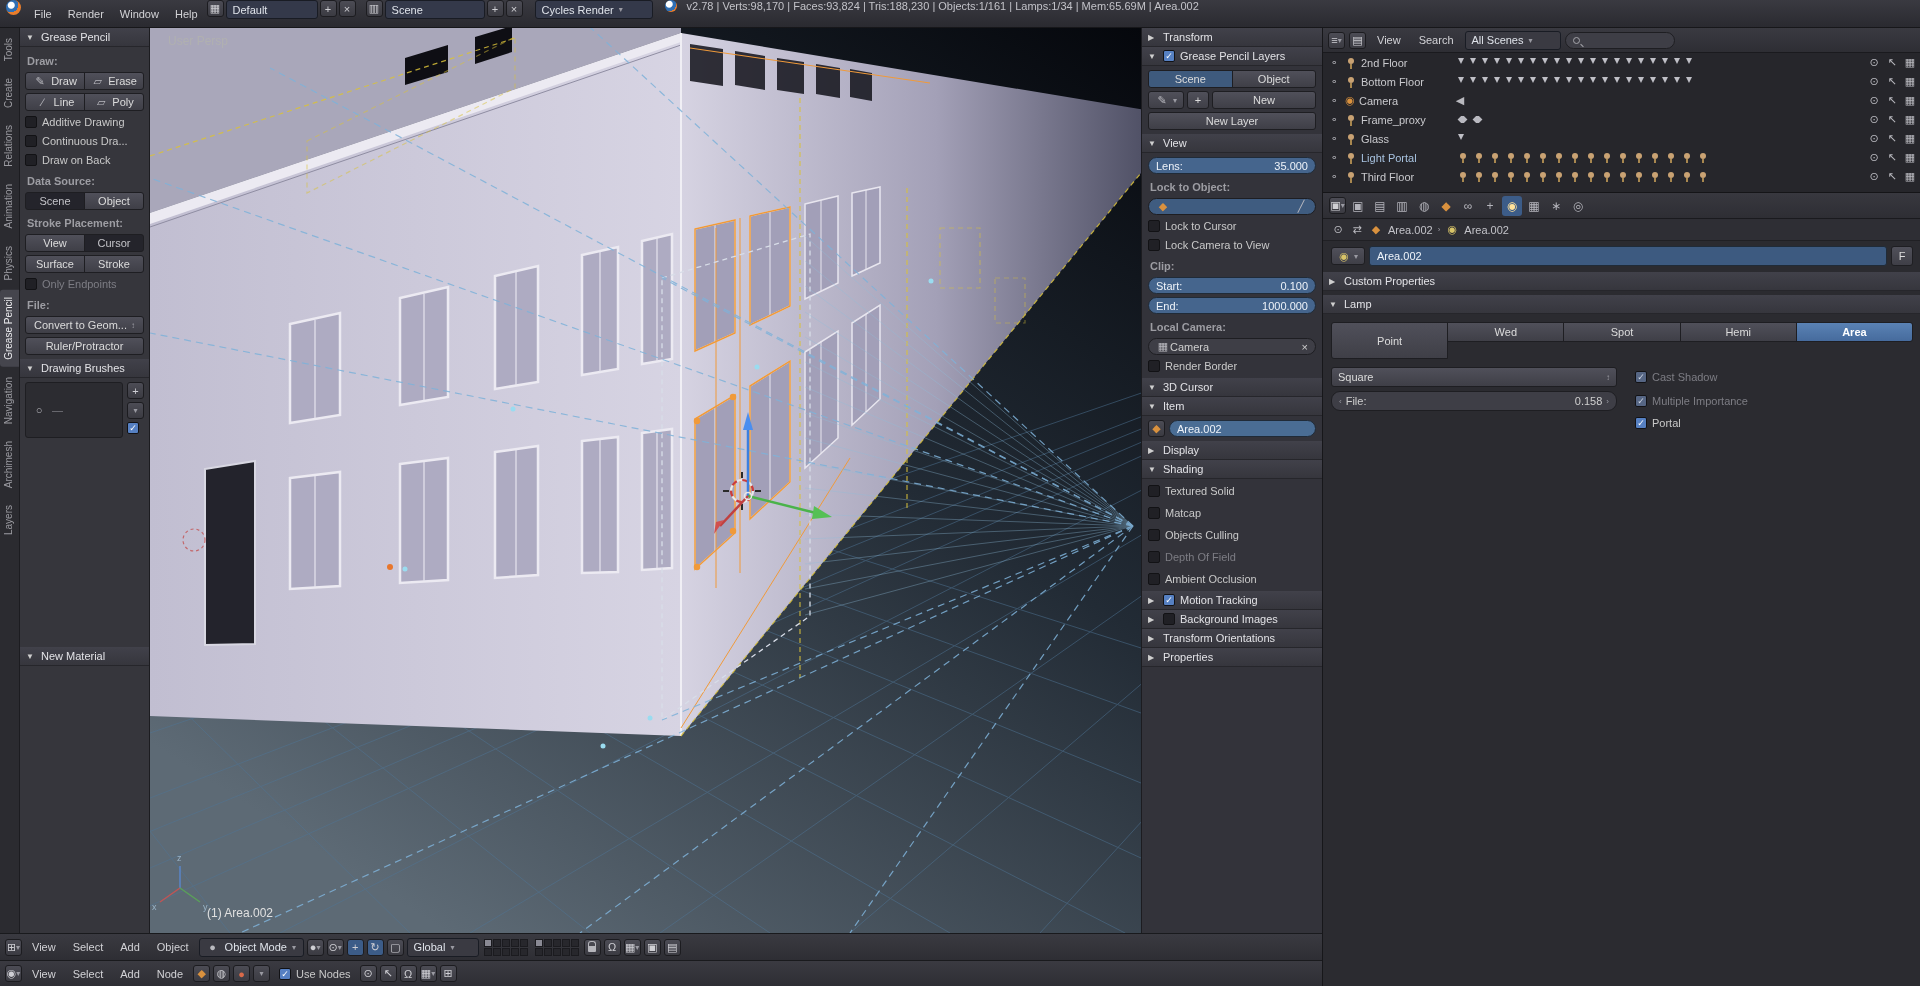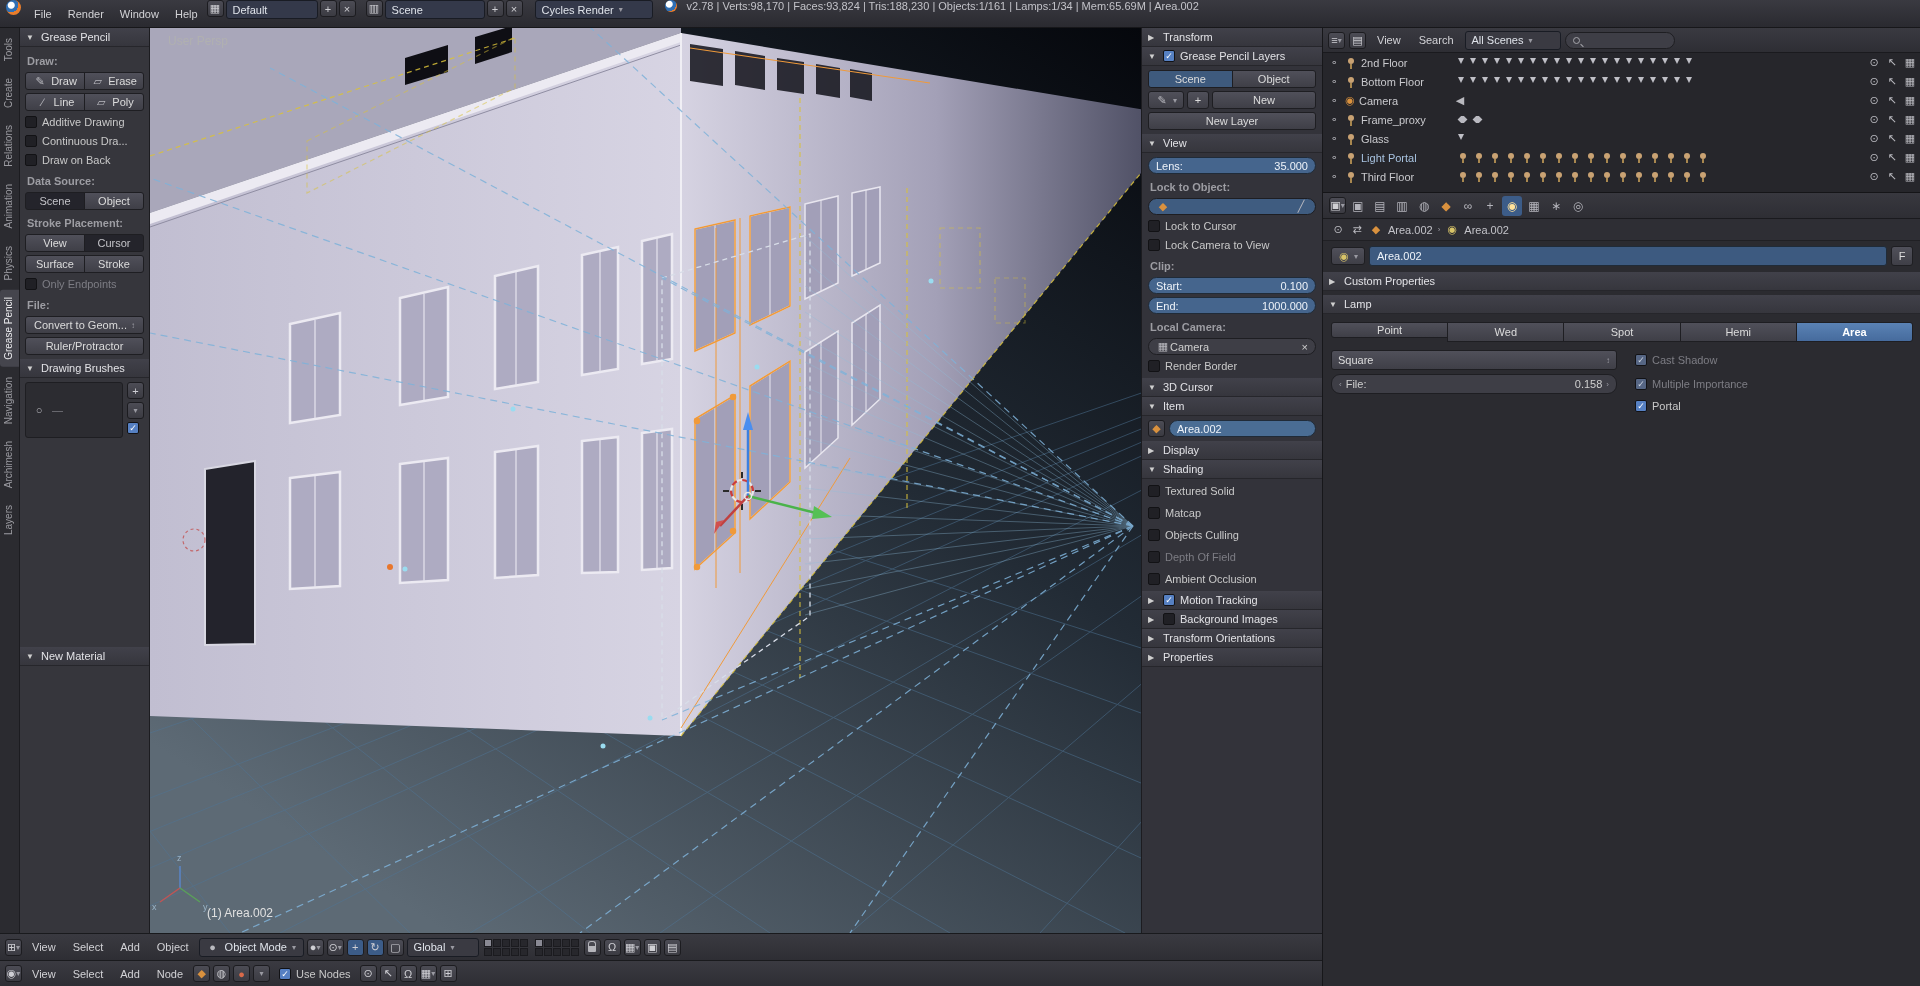--- a/index.html
+++ b/index.html
@@ -875,21 +875,21 @@
       </div>
       <div class="phead" style="margin:2px -8px 0; width:auto;">
         <span class="tri">▶</span>
         <span>Custom Properties</span>
       </div>
       <div class="phead" style="margin:0 -8px; width:auto;">
         <span class="tri">▼</span>
         <span>Lamp</span>
       </div>
       <div class="btnrow" style="margin-top:4px">
-        <span class="btn" style="height:16px">Point</span>
+        <span class="btn" style="height:37px">Point</span>
         <span class="btn" style="height:20px">Wed</span>
         <span class="btn" style="height:20px">Spot</span>
         <span class="btn" style="height:20px">Hemi</span>
         <span class="btn bluesel" style="height:20px">Area</span>
       </div>
       <div class="lamp-grid" style="margin-top:4px">
         <span class="btn" style="height:20px; justify-content:flex-start">
           <span>Square</span>
           <span class="drop" style="margin-left:auto">↕</span>
         </span>

